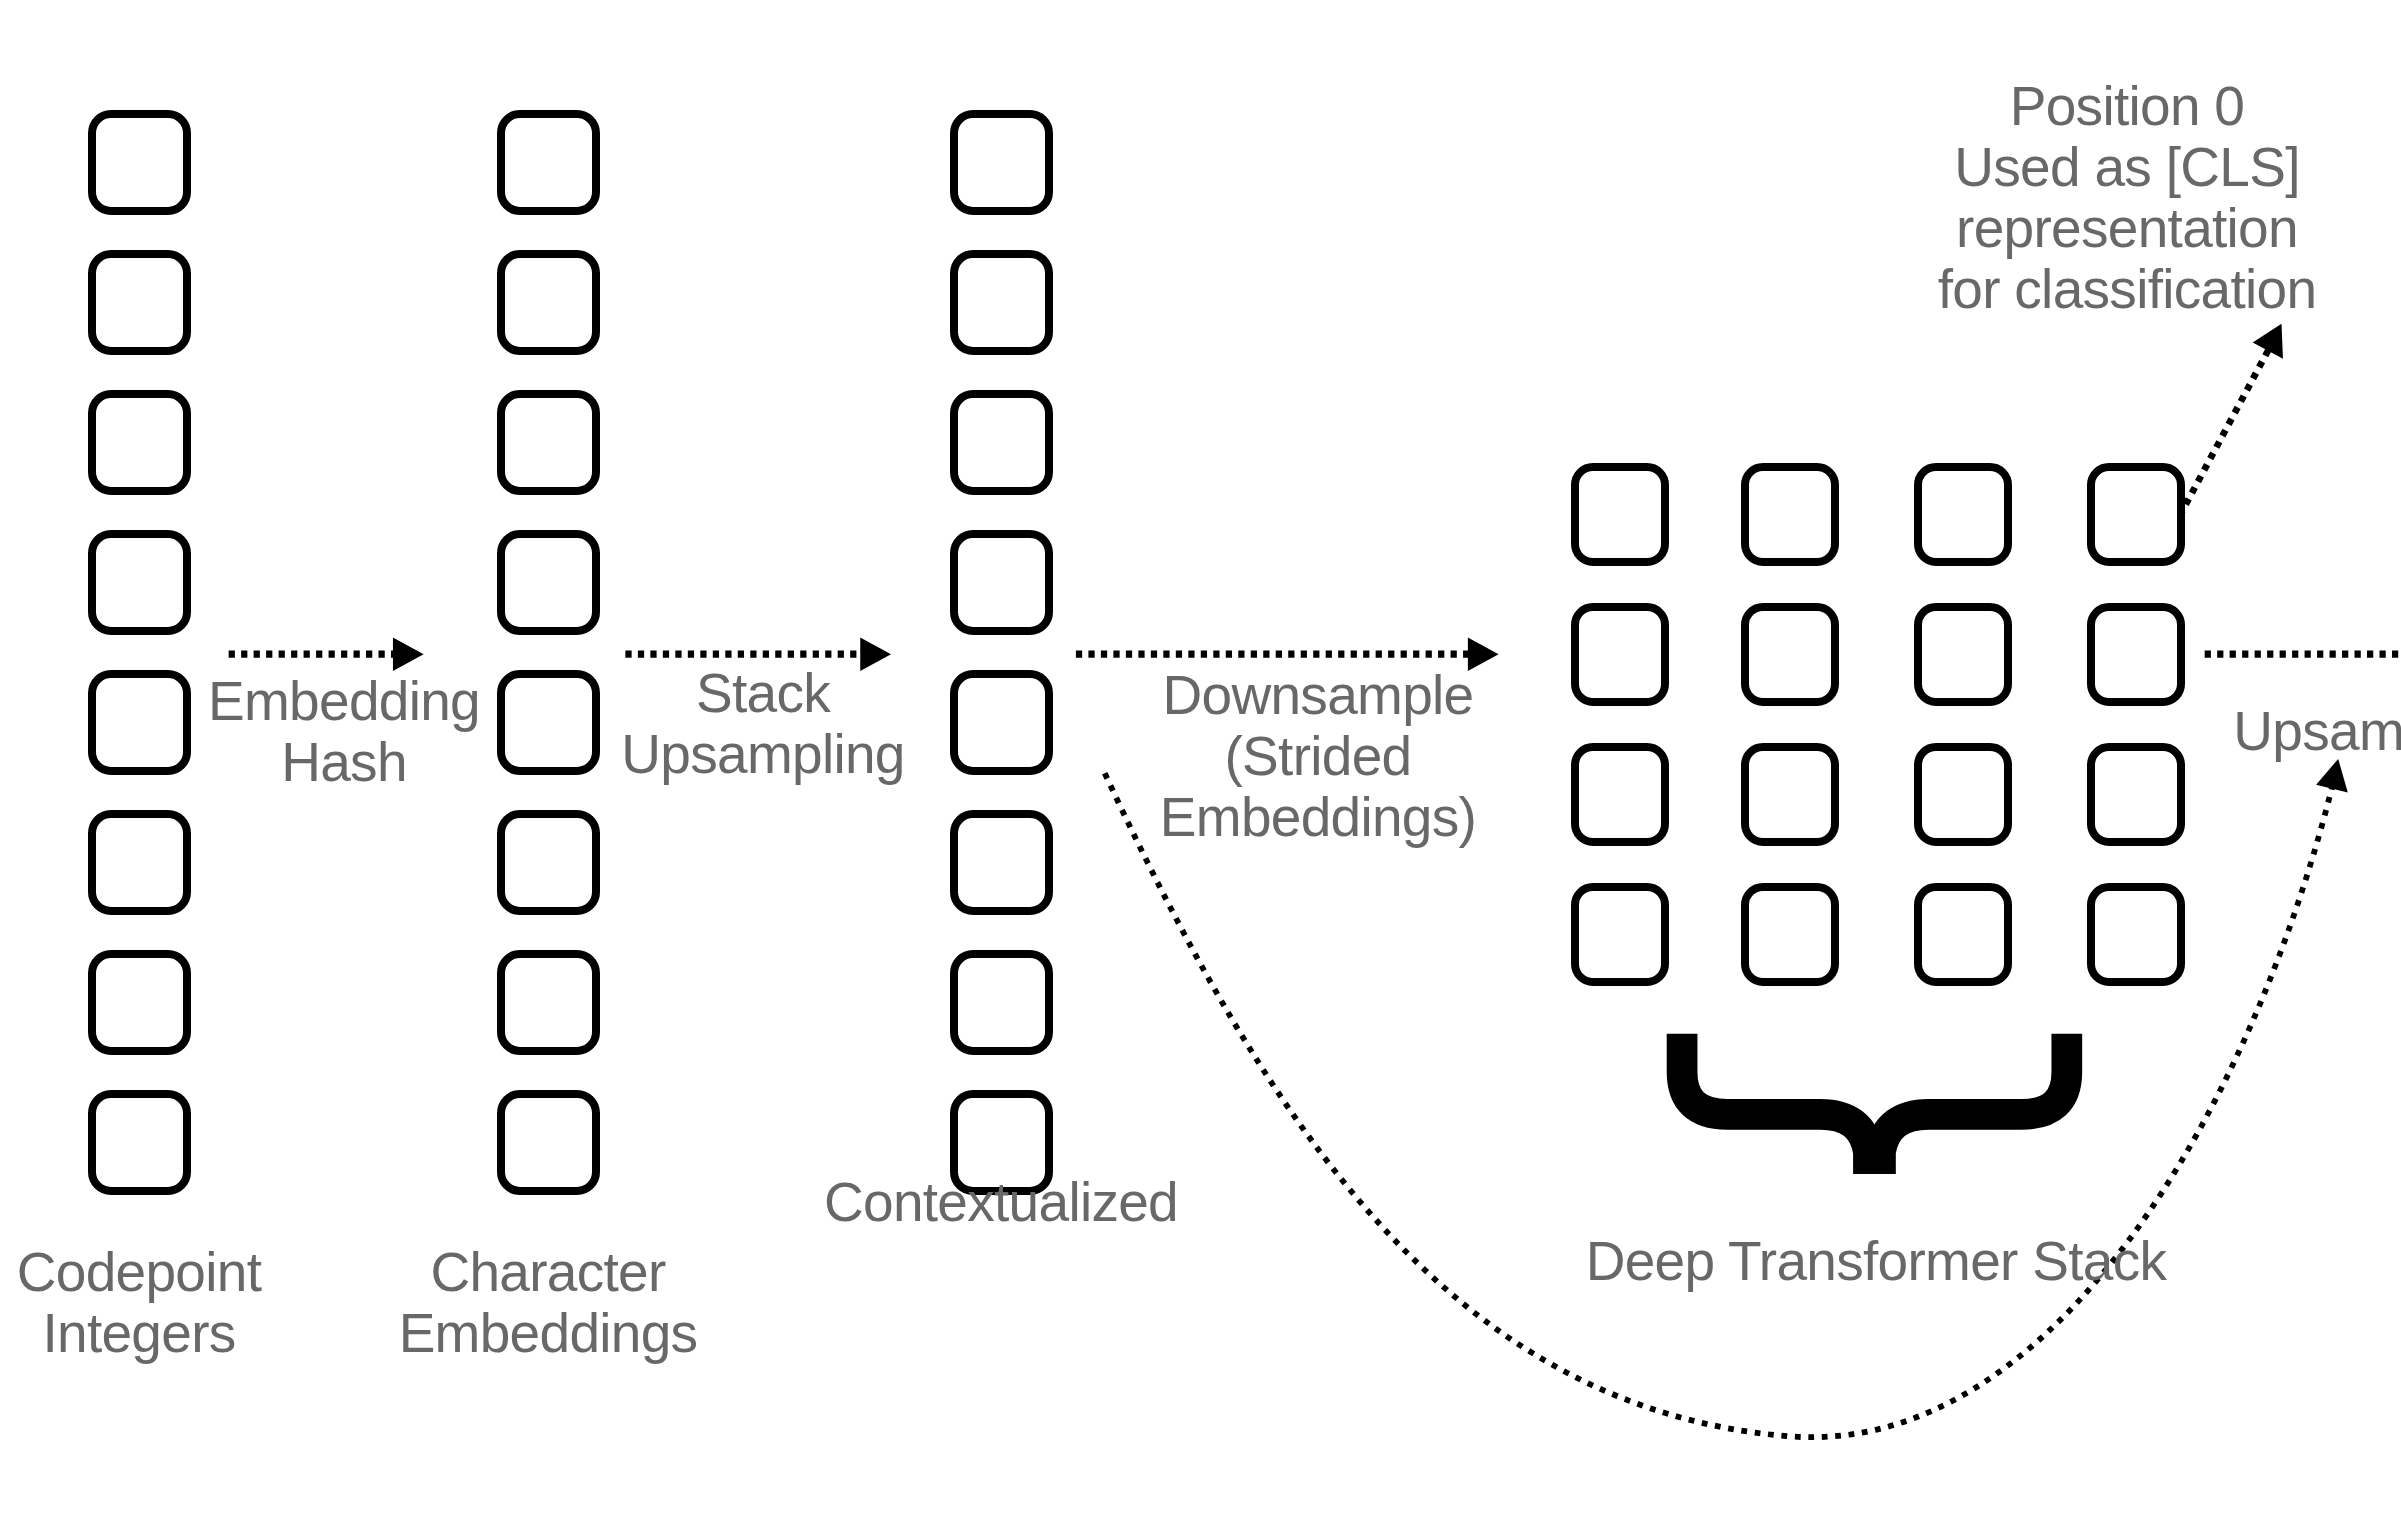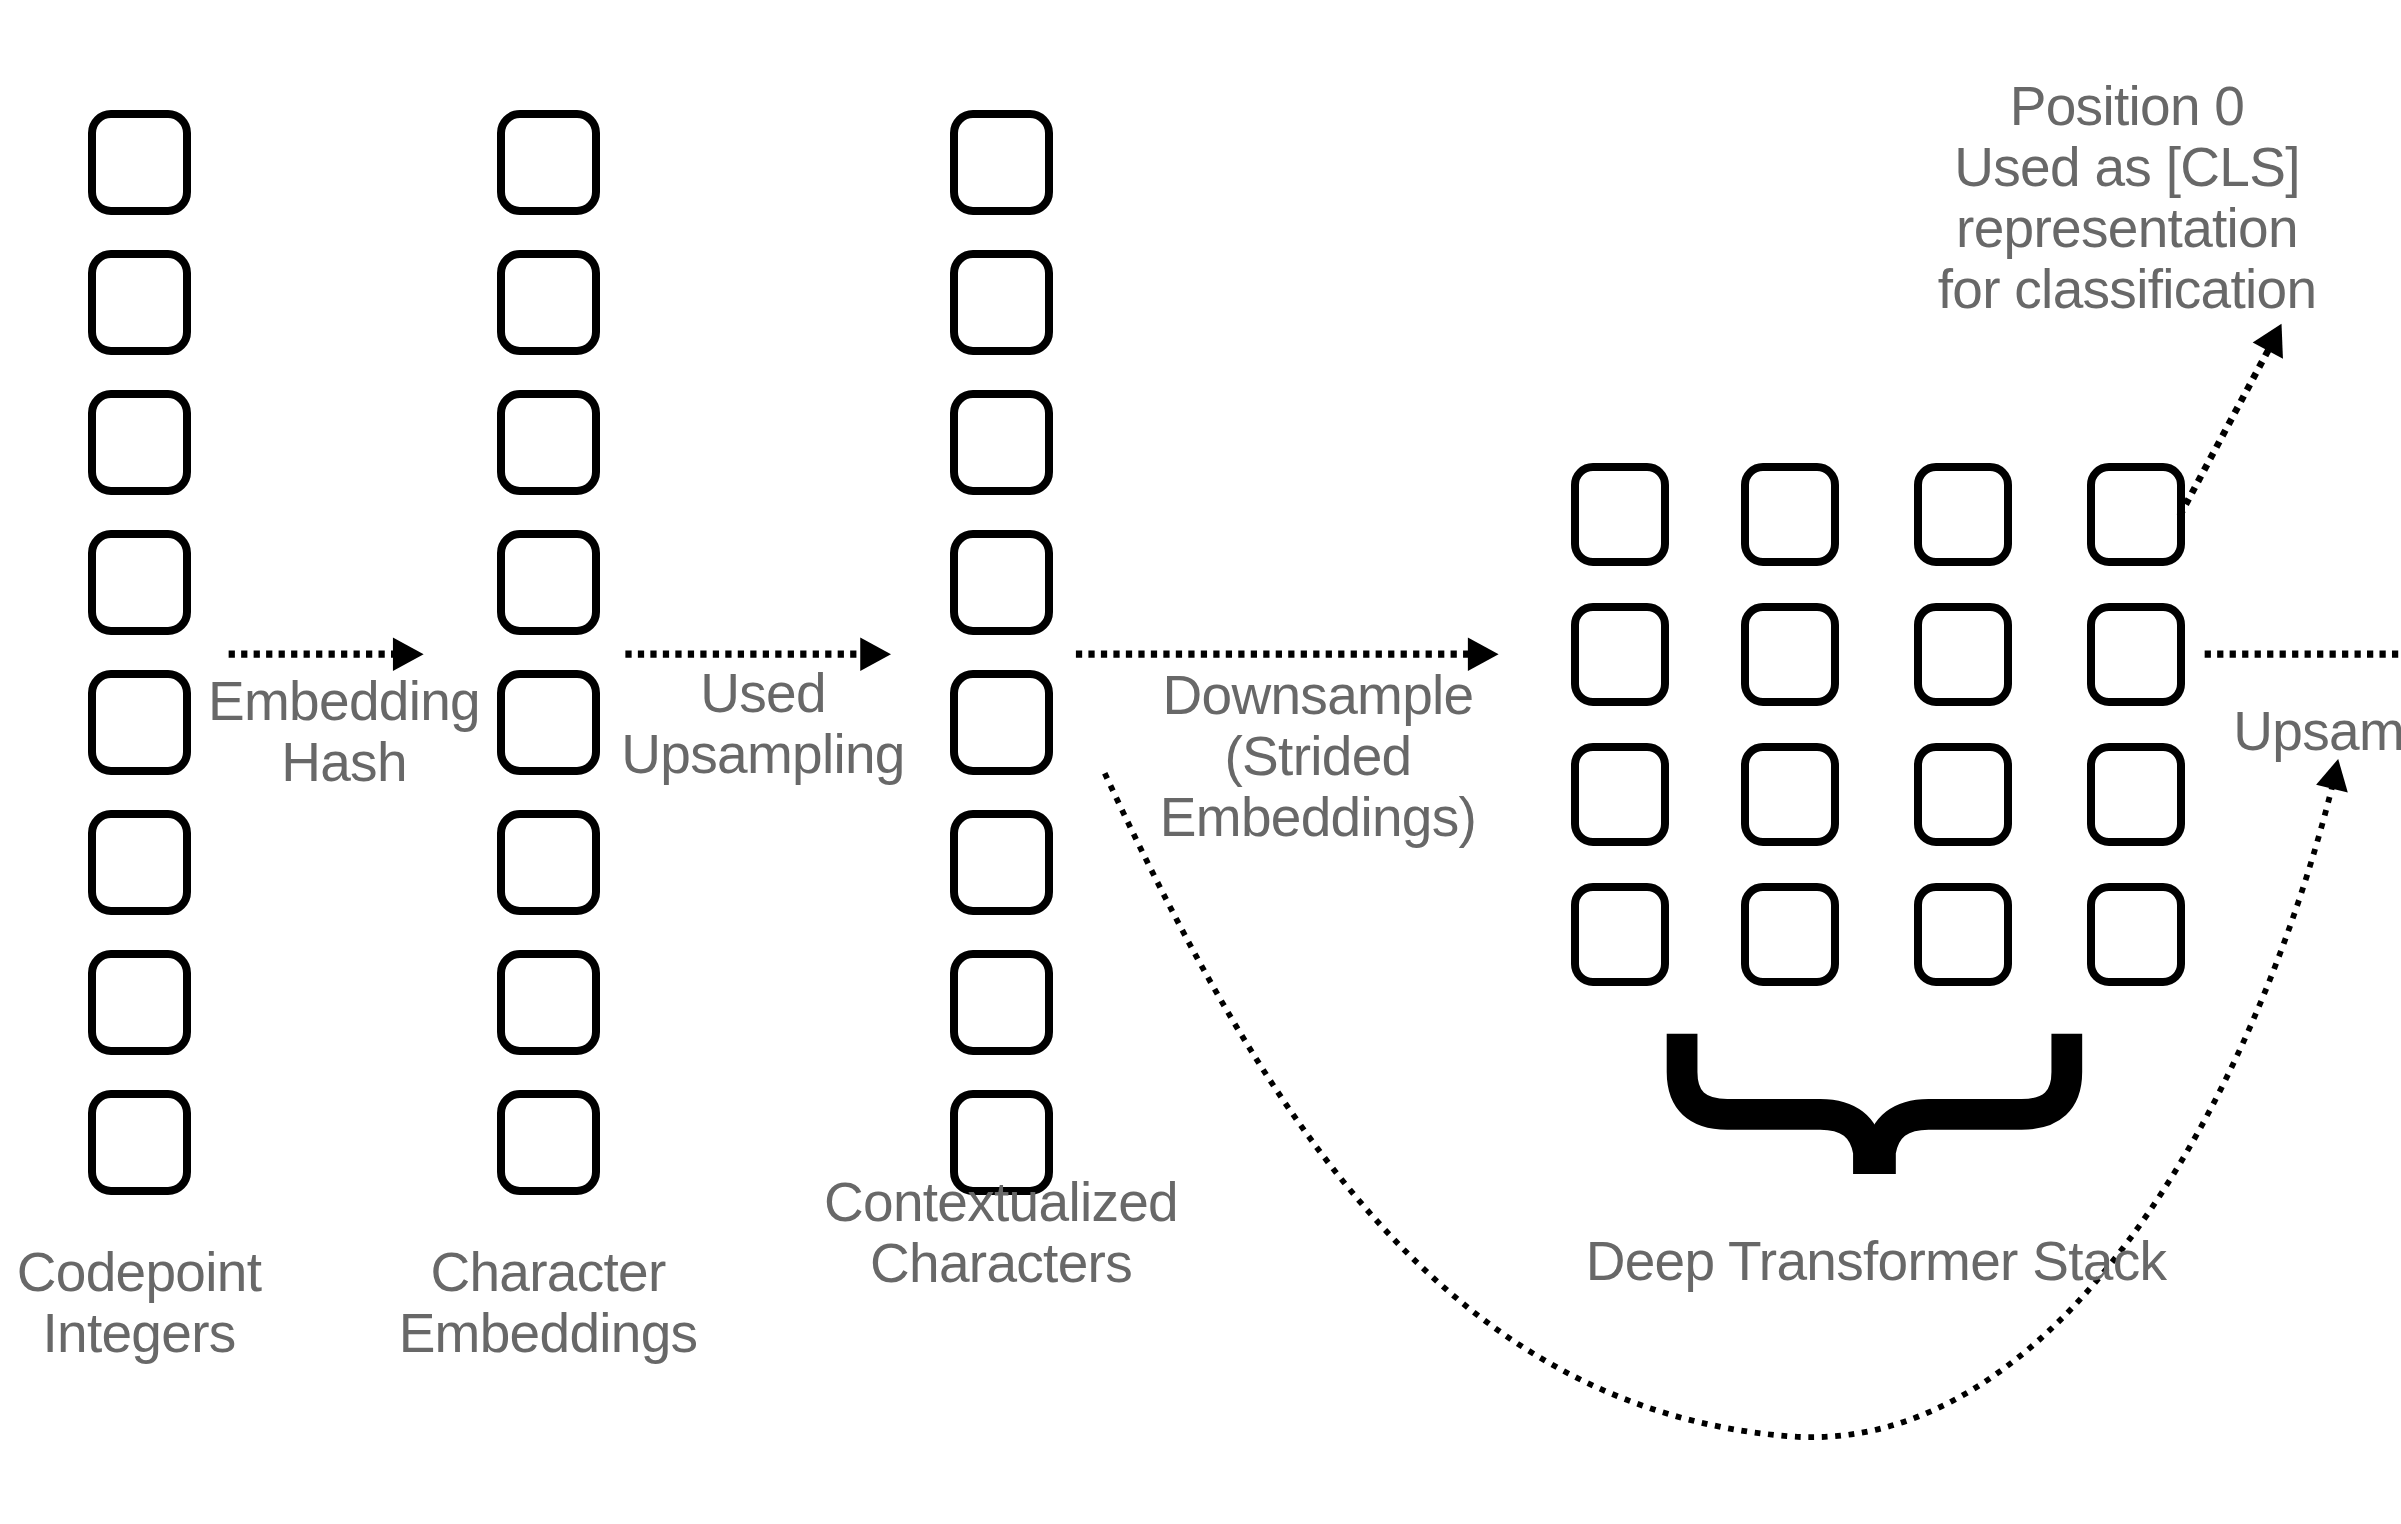--- a/index.html
+++ b/index.html
@@ -135,21 +135,21 @@
       <path d="M 4303 2152 L 4303 2232 Q 4303 2320 4209 2320 L 4015 2320 Q 3928 2320 3915 2398 L 3915 2444"></path>
     </g>
   </svg>
 
   <div class="lbl" style="left:80px; top:671px; width:528px;">
     <div>Embedding</div>
     <div>Hash</div>
   </div>
 
   <div class="lbl" style="left:499px; top:663px; width:528px;">
-    <div>Used</div>
+    <div>Stack</div>
     <div>Upsampling</div>
   </div>
 
   <div class="lbl" style="left:1054px; top:665px; width:528px;">
     <div>Downsample</div>
     <div>(Strided</div>
     <div>Embeddings)</div>
   </div>
 
   <div class="lbl" style="left:2111px; top:701px; width:528px;">
@@ -168,21 +168,20 @@
     <div>Integers</div>
   </div>
 
   <div class="lbl" style="left:284px; top:1242px; width:528px;text-align:center;">
     <div>Character</div>
     <div>Embeddings</div>
   </div>
 
   <div class="lbl" style="left:737px; top:1172px; width:528px;">
     <div>Contextualized</div>
-    <div>Characters</div>
   </div>
 
   <div class="lbl" style="left:1492px; top:1231px; width:768px;">
     <div>Deep Transformer Stack</div>
   </div>
 
   <div class="lbl" style="left:2349px; top:1242px; width:528px;">
     <div>Concatenated</div>
     <div>Representations</div>
   </div>

